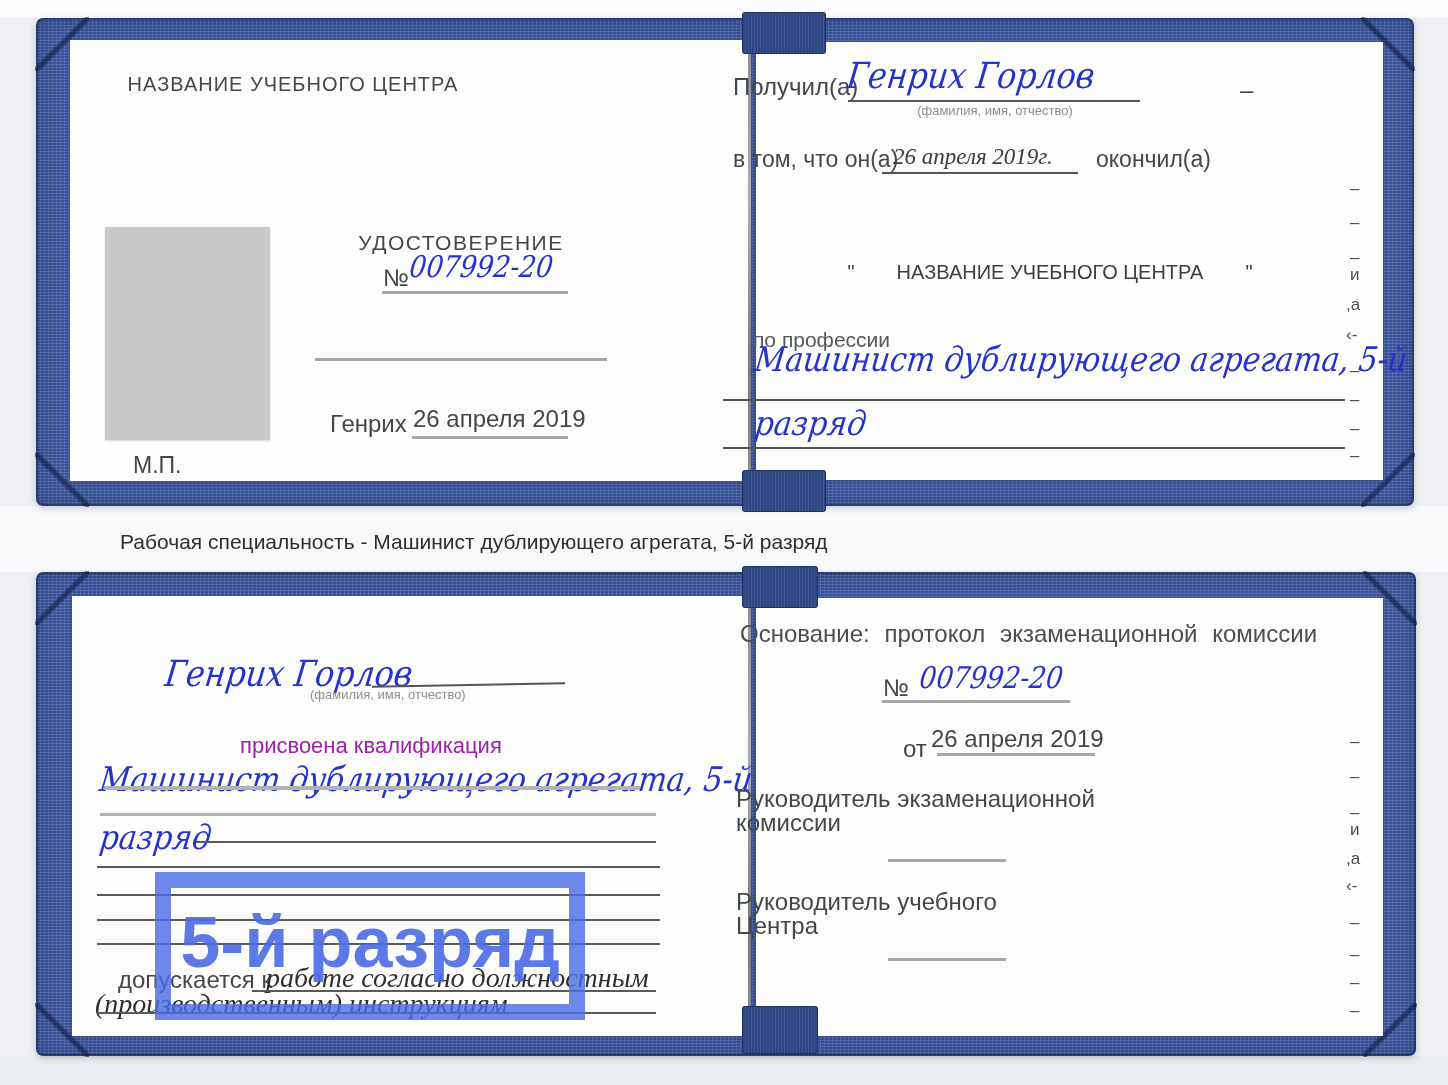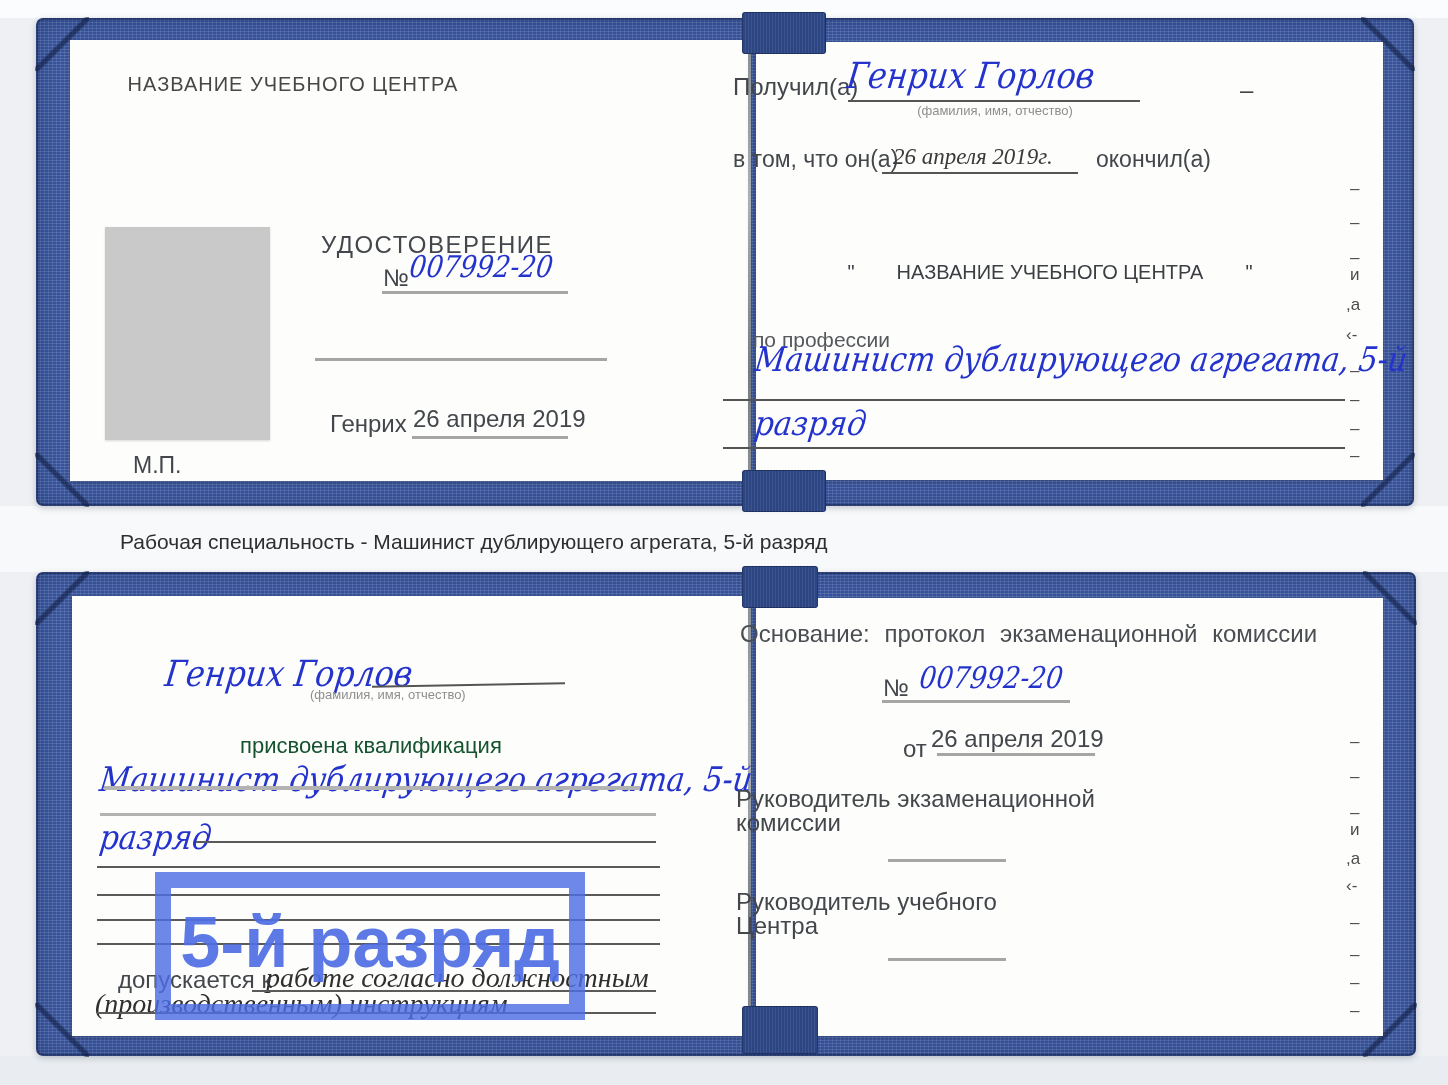--- a/index.html
+++ b/index.html
@@ -56,21 +56,21 @@
     <div class="corner br"></div>
     <div class="sheet" style="left:34px;top:22px;width:678px;height:441px;"></div>
     <div class="sheet" style="left:720px;top:24px;width:627px;height:438px;"></div>
     <div class="spine" style="left:712px;top:30px;height:430px;"></div>
     <div class="tab" style="left:706px;top:-6px;width:84px;height:42px;"></div>
     <div class="tab" style="left:706px;top:452px;width:84px;height:42px;"></div>
   </div>
 
   <div class="abs t ctr" style="left:118px;top:73px;width:350px;font-size:20px;letter-spacing:1px;color:#474747;">НАЗВАНИЕ УЧЕБНОГО ЦЕНТРА</div>
   <div class="abs photo" style="left:105px;top:227px;width:165px;height:213px;"></div>
-  <div class="abs t ctr" style="left:312px;top:231px;width:250px;font-size:24px;letter-spacing:1.5px;">УДОСТОВЕРЕНИЕ</div>
+  <div class="abs t ctr" style="left:336px;top:231px;width:250px;font-size:21px;letter-spacing:1.5px;">УДОСТОВЕРЕНИЕ</div>
   <div class="abs t" style="left:383px;top:264px;font-size:24px;">№</div>
   <div class="abs hw" style="left:408px;top:252px;font-size:30px;">007992-20</div>
   <div class="abs gln" style="left:382px;top:291px;width:186px;"></div>
   <div class="abs gln" style="left:315px;top:358px;width:292px;"></div>
   <div class="abs t" style="left:330px;top:410px;font-size:24px;">Генрих</div>
   <div class="abs t" style="left:413px;top:405px;font-size:24px;">26 апреля 2019</div>
   <div class="abs gln" style="left:412px;top:436px;width:156px;"></div>
   <div class="abs t" style="left:133px;top:452px;font-size:23px;">М.П.</div>
 
   <div class="abs t" style="left:733px;top:73px;font-size:24px;">Получил(а)</div>
@@ -119,21 +119,21 @@
     <div class="sheet" style="left:36px;top:24px;width:676px;height:440px;"></div>
     <div class="sheet" style="left:720px;top:26px;width:627px;height:438px;"></div>
     <div class="spine" style="left:712px;top:32px;height:428px;"></div>
     <div class="tab" style="left:706px;top:-6px;width:76px;height:42px;"></div>
     <div class="tab" style="left:706px;top:434px;width:76px;height:48px;"></div>
   </div>
 
   <div class="abs hw" style="left:163px;top:656px;font-size:36px;">Генрих Горлов</div>
   <div class="abs ln" style="left:372px;top:684px;width:193px;transform:rotate(-1deg);"></div>
   <div class="abs t muted" style="left:310px;top:688px;font-size:13px;">(фамилия, имя, отчество)</div>
-  <div class="abs t ctr" style="left:240px;top:733px;width:245px;font-size:22px;color:#14532d;">присвоена квалификация</div>
+  <div class="abs t ctr" style="left:240px;top:733px;width:245px;font-size:22px;color:#a21caf;">присвоена квалификация</div>
   <div class="abs hw" style="left:98px;top:762px;font-size:34px;">Машинист дублирующего агрегата, 5-й</div>
   <div class="abs gln" style="left:104px;top:786px;width:536px;height:4px;background:#b3b3b3;"></div>
   <div class="abs gln" style="left:100px;top:813px;width:556px;background:#b3b3b3;"></div>
   <div class="abs hw" style="left:98px;top:820px;font-size:34px;">разряд</div>
   <div class="abs rln" style="left:196px;top:841px;width:460px;"></div>
   <div class="abs rln" style="left:97px;top:866px;width:563px;"></div>
   <div class="abs rln" style="left:97px;top:894px;width:563px;"></div>
   <div class="abs rln" style="left:97px;top:919px;width:563px;"></div>
   <div class="abs rln" style="left:97px;top:943px;width:563px;"></div>
   <div class="abs t" style="left:118px;top:966px;font-size:24px;">допускается к</div>

